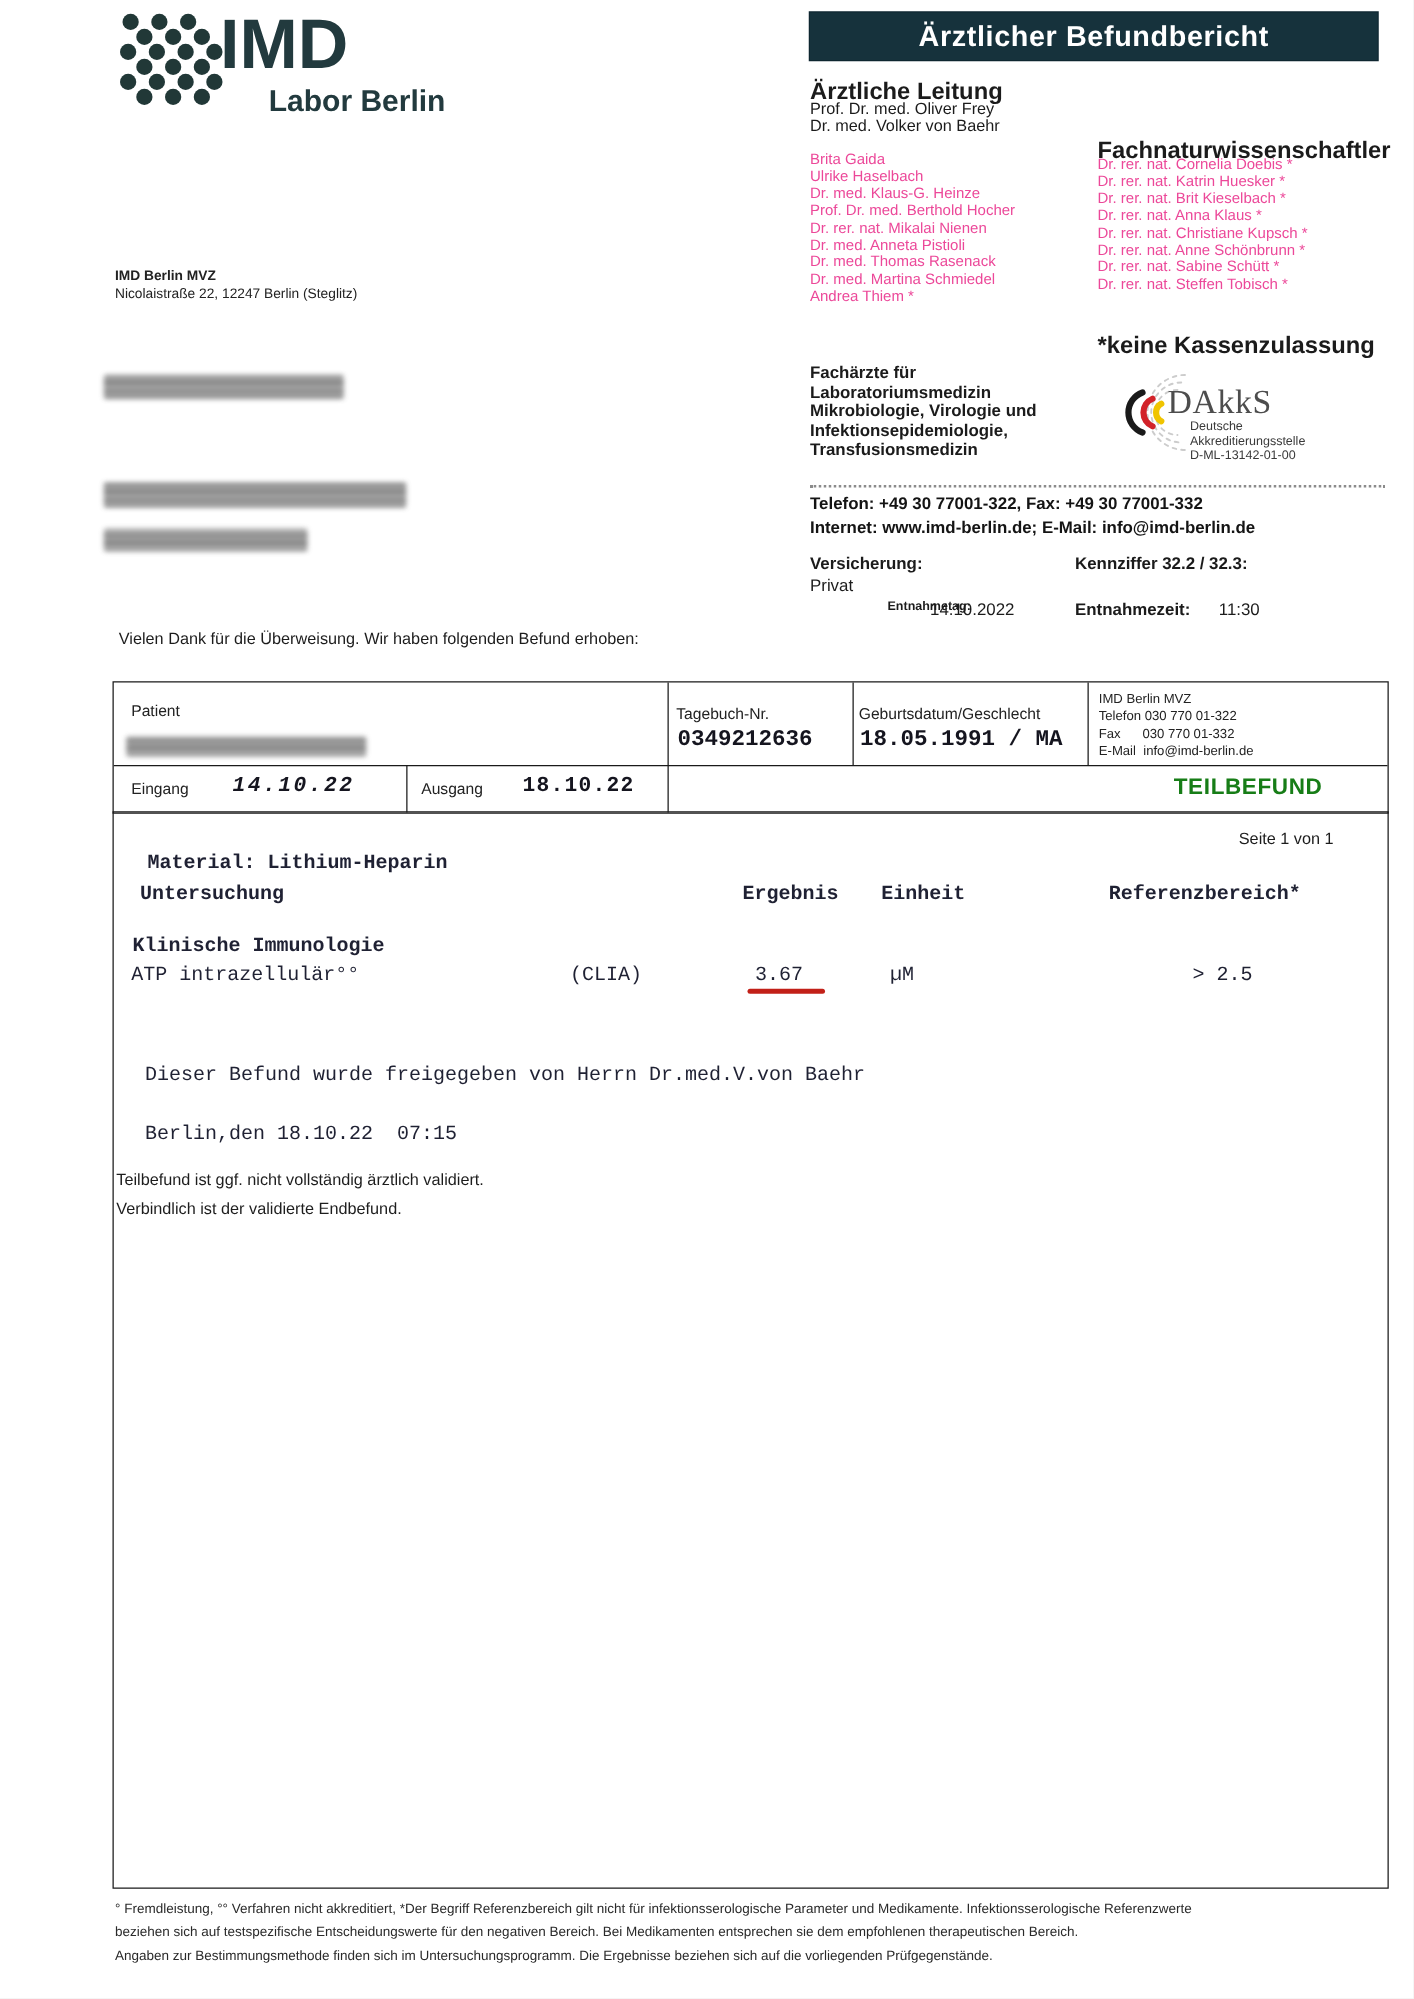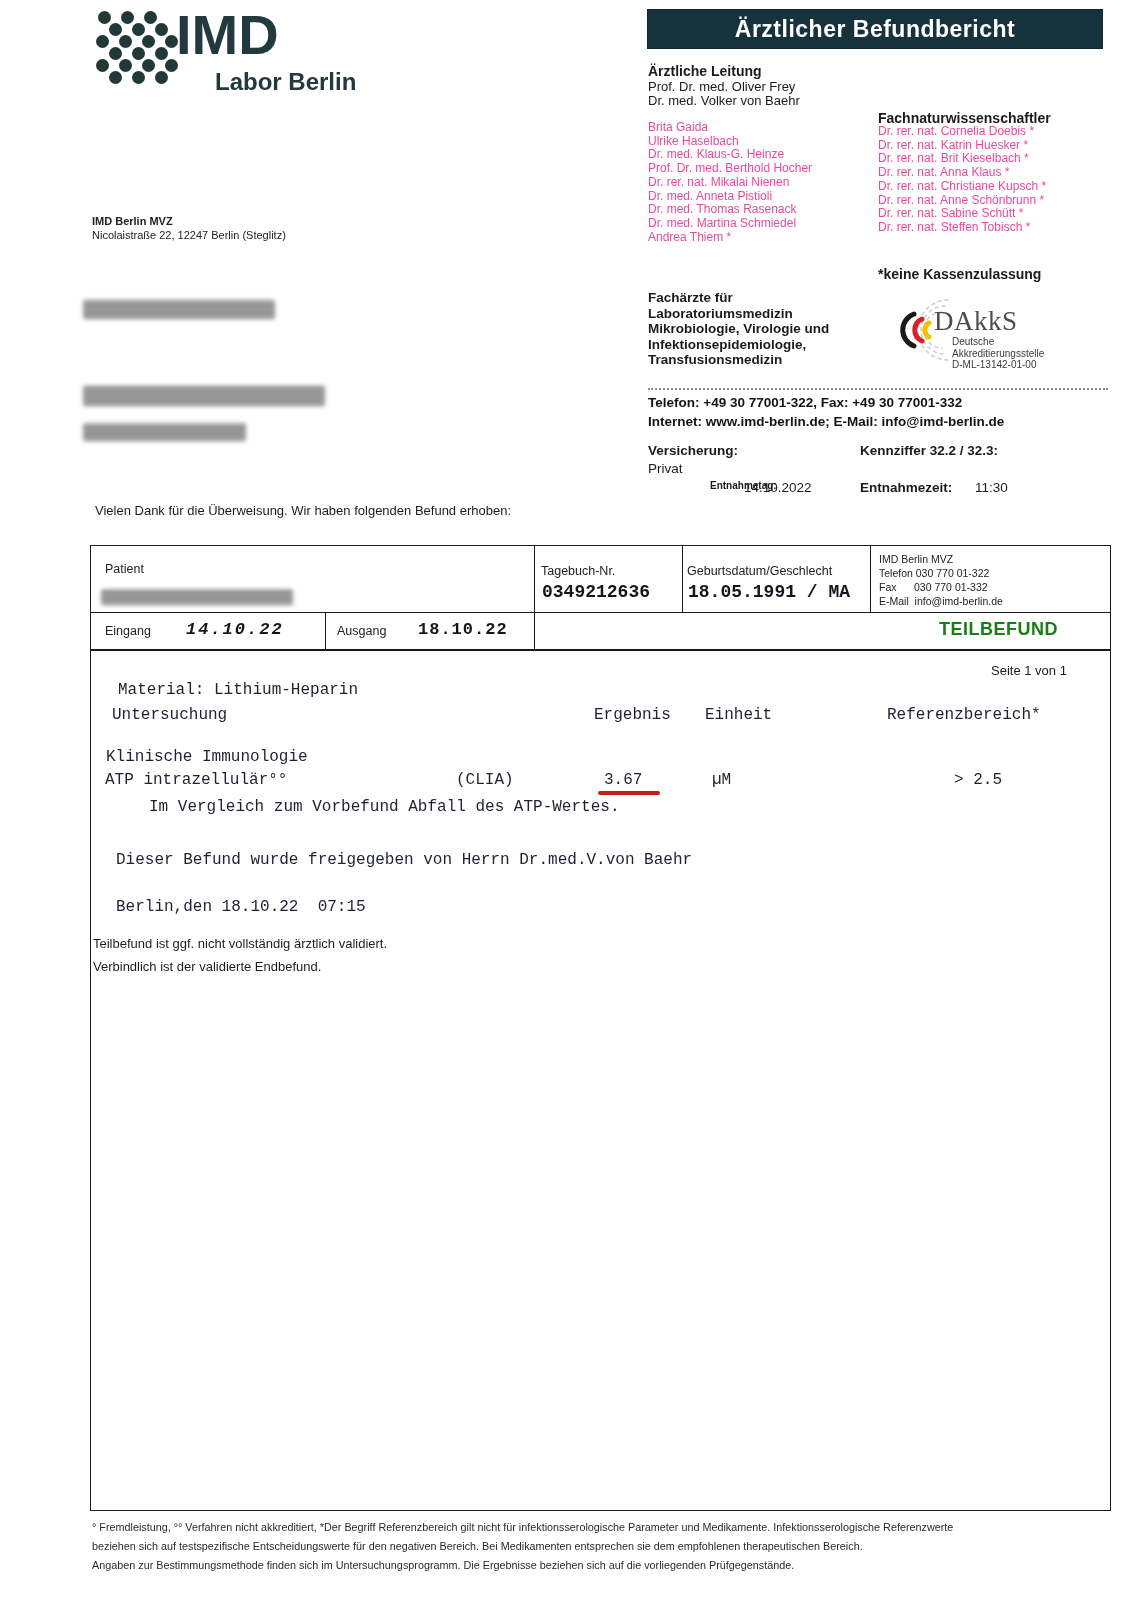--- a/index.html
+++ b/index.html
@@ -36,21 +36,21 @@
   }
 
   
   .banner{
     left:648px; top:10px; width:454px; height:38px; background:#16323c;
     display:flex; align-items:center; justify-content:center;
     box-shadow:0 0 0 1px #0e2630;
   }
   .banner span{color:#ffffff; font-size:23px; font-weight:bold; letter-spacing:.5px;}
 
-  .h-bold{font-weight:bold; font-size:14px; color:#1b1b1b;}
+  .h-bold{font-weight:bold; font-size:19px; color:#1b1b1b;}
   .h-line{font-size:13px; color:#1b1b1b;}
   .staff-list div, .sci-list div{font-size:12px; line-height:13.7px; color:#ec4899; white-space:nowrap;}
   .spec-list div{font-size:13.5px; line-height:15.6px; font-weight:bold; color:#1b1b1b;}
 
   .dotted-rule{left:648px; top:388px; width:460px; border-top:2px dotted #777; opacity:.85;}
 
   .contact-line{font-weight:bold; font-size:13.5px; color:#141414;}
 
   .dakks-word{font-family:"Liberation Serif", serif; font-size:27px; color:#4d4d4d; letter-spacing:.5px;}
   .dakks-sub div{font-size:10px; line-height:11.5px; color:#3a3a3a;}
@@ -59,21 +59,21 @@
   .box{border:1.6px solid #1a1a1a; position:absolute; background:transparent;}
   .vline{position:absolute; top:0; bottom:0; border-left:1.6px solid #1a1a1a;}
   .hline{position:absolute; left:0; right:0; border-top:1.6px solid #1a1a1a;}
   .lbl{font-size:12.5px; color:#222;}
   .mono{font-family:"Liberation Mono","DejaVu Sans Mono",monospace; color:#1f2133;}
   .monoval{font-family:"Liberation Mono","DejaVu Sans Mono",monospace; font-weight:bold; color:#15151f;}
   .small{font-size:10.5px; color:#222; line-height:14px;}
   .status{color:#177d17; font-weight:bold; font-size:18px; letter-spacing:.5px;}
 
   .rpt{font-size:16px; white-space:pre;}
-  .rpt-b{font-weight:normal;}
+  .rpt-b{font-weight:bold;}
   .note{font-size:13px; color:#1d1d1d;}
   .redline{left:598px; top:791px; width:62px; height:3.6px; background:#c22018; border-radius:2px;}
 
   .footer-line{font-size:10.8px; color:#2a2a2a; line-height:18.5px;}
 </style>
 </head>
 <body>
 
 <div class="page">
 
@@ -209,21 +209,20 @@
 
   <div class="abs mono rpt rpt-b" style="left:106px;top:748px;">Klinische Immunologie</div>
 
   <div class="abs mono rpt" style="left:105px;top:771px;">ATP intrazellulär°°</div>
   <div class="abs mono rpt" style="left:456px;top:771px;">(CLIA)</div>
   <div class="abs mono rpt" style="left:604px;top:771px;">3.67</div>
   <div class="abs mono rpt" style="left:712px;top:771px;">µM</div>
   <div class="abs mono rpt" style="left:954px;top:771px;">&gt; 2.5</div>
   <div class="abs redline"></div>
 
-  <div class="abs mono rpt" style="left:149px;top:798px;">Im Vergleich zum Vorbefund Abfall des ATP-Wertes.</div>
 
   <div class="abs mono rpt" style="left:116px;top:851px;">Dieser Befund wurde freigegeben von Herrn Dr.med.V.von Baehr</div>
   <div class="abs mono rpt" style="left:116px;top:898px;">Berlin,den 18.10.22  07:15</div>
 
   <div class="abs note" style="left:93px;top:936px;">Teilbefund ist ggf. nicht vollständig ärztlich validiert.</div>
   <div class="abs note" style="left:93px;top:959px;">Verbindlich ist der validierte Endbefund.</div>
 
   <div class="abs footer-line" style="left:92px;top:1518px;width:1000px;">° Fremdleistung, °° Verfahren nicht akkreditiert, *Der Begriff Referenzbereich gilt nicht für infektionsserologische Parameter und Medikamente. Infektionsserologische Referenzwerte</div>
   <div class="abs footer-line" style="left:92px;top:1537px;width:1000px;">beziehen sich auf testspezifische Entscheidungswerte für den negativen Bereich. Bei Medikamenten entsprechen sie dem empfohlenen therapeutischen Bereich.</div>
   <div class="abs footer-line" style="left:92px;top:1556px;width:1000px;">Angaben zur Bestimmungsmethode finden sich im Untersuchungsprogramm. Die Ergebnisse beziehen sich auf die vorliegenden Prüfgegenstände.</div>

